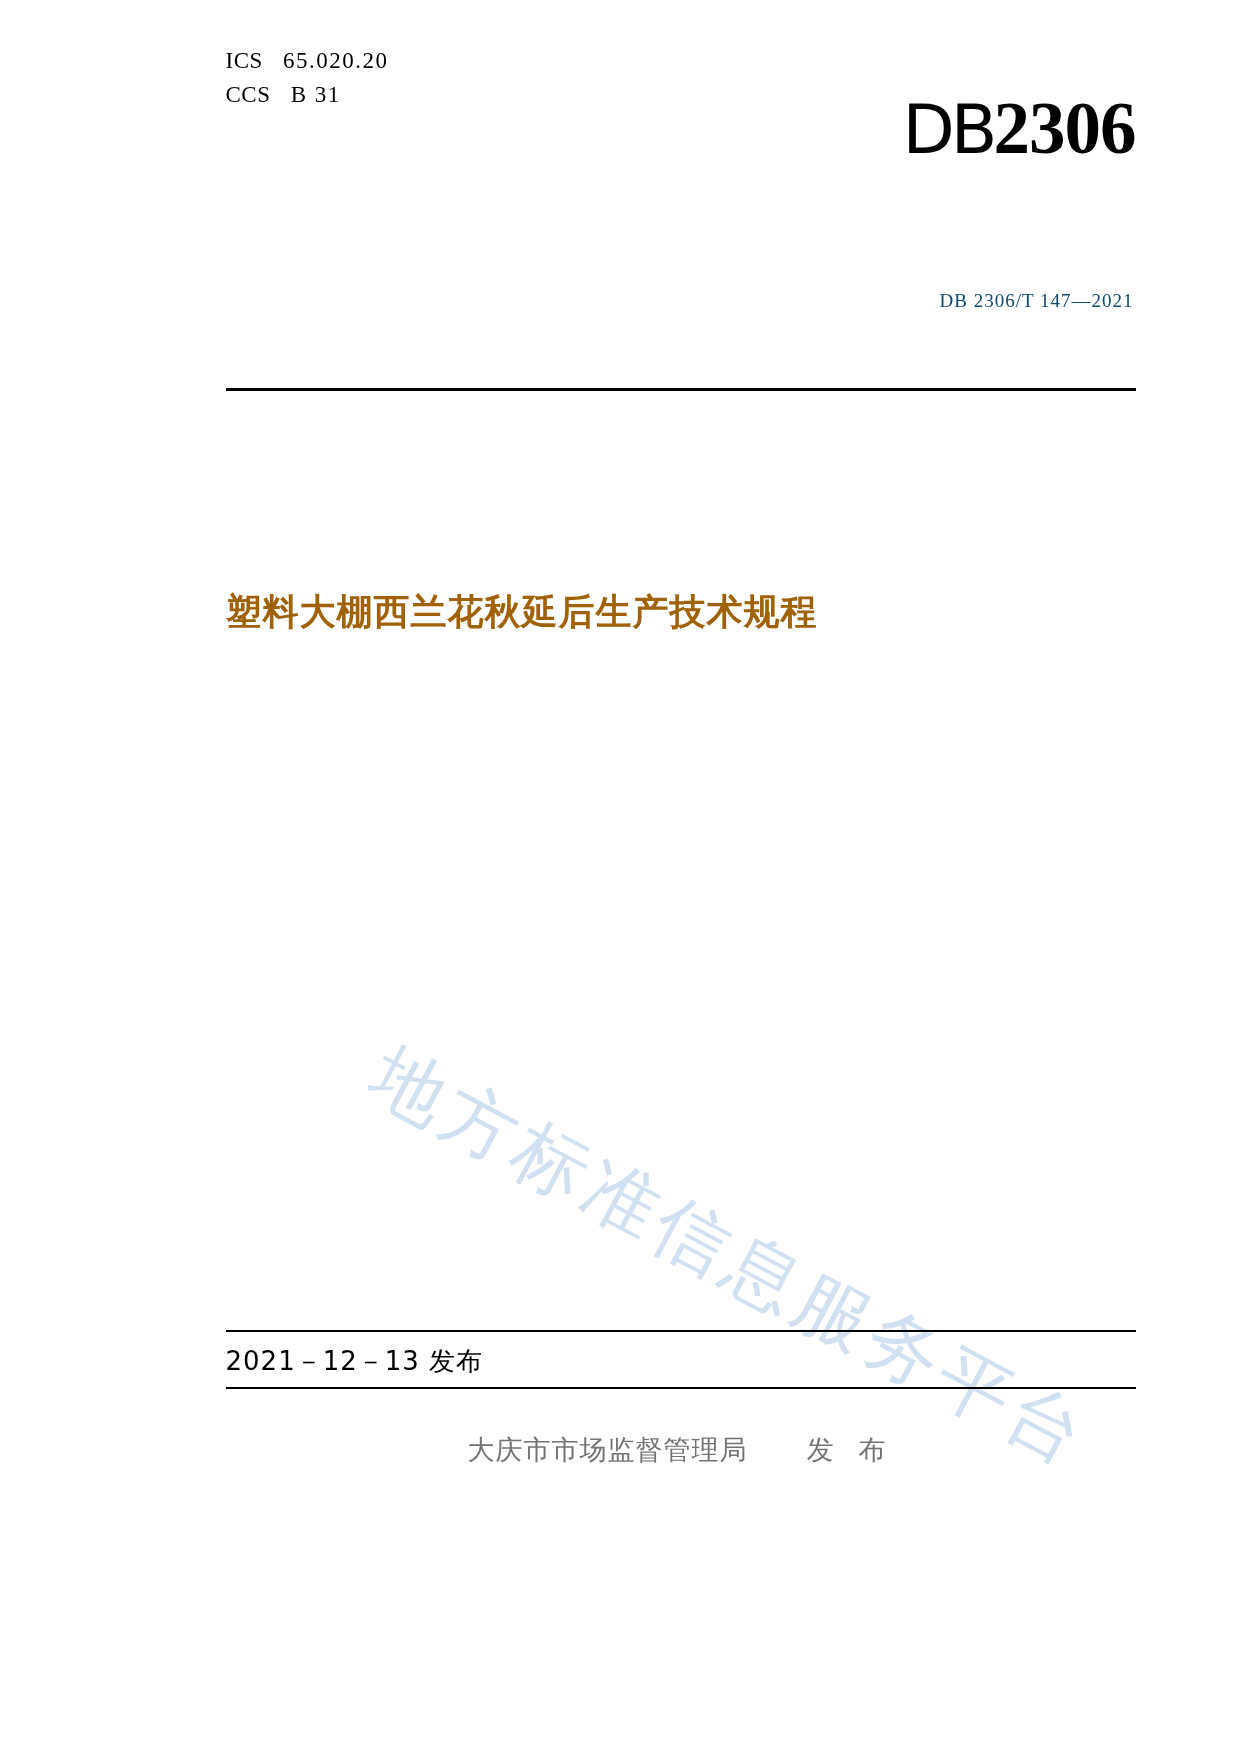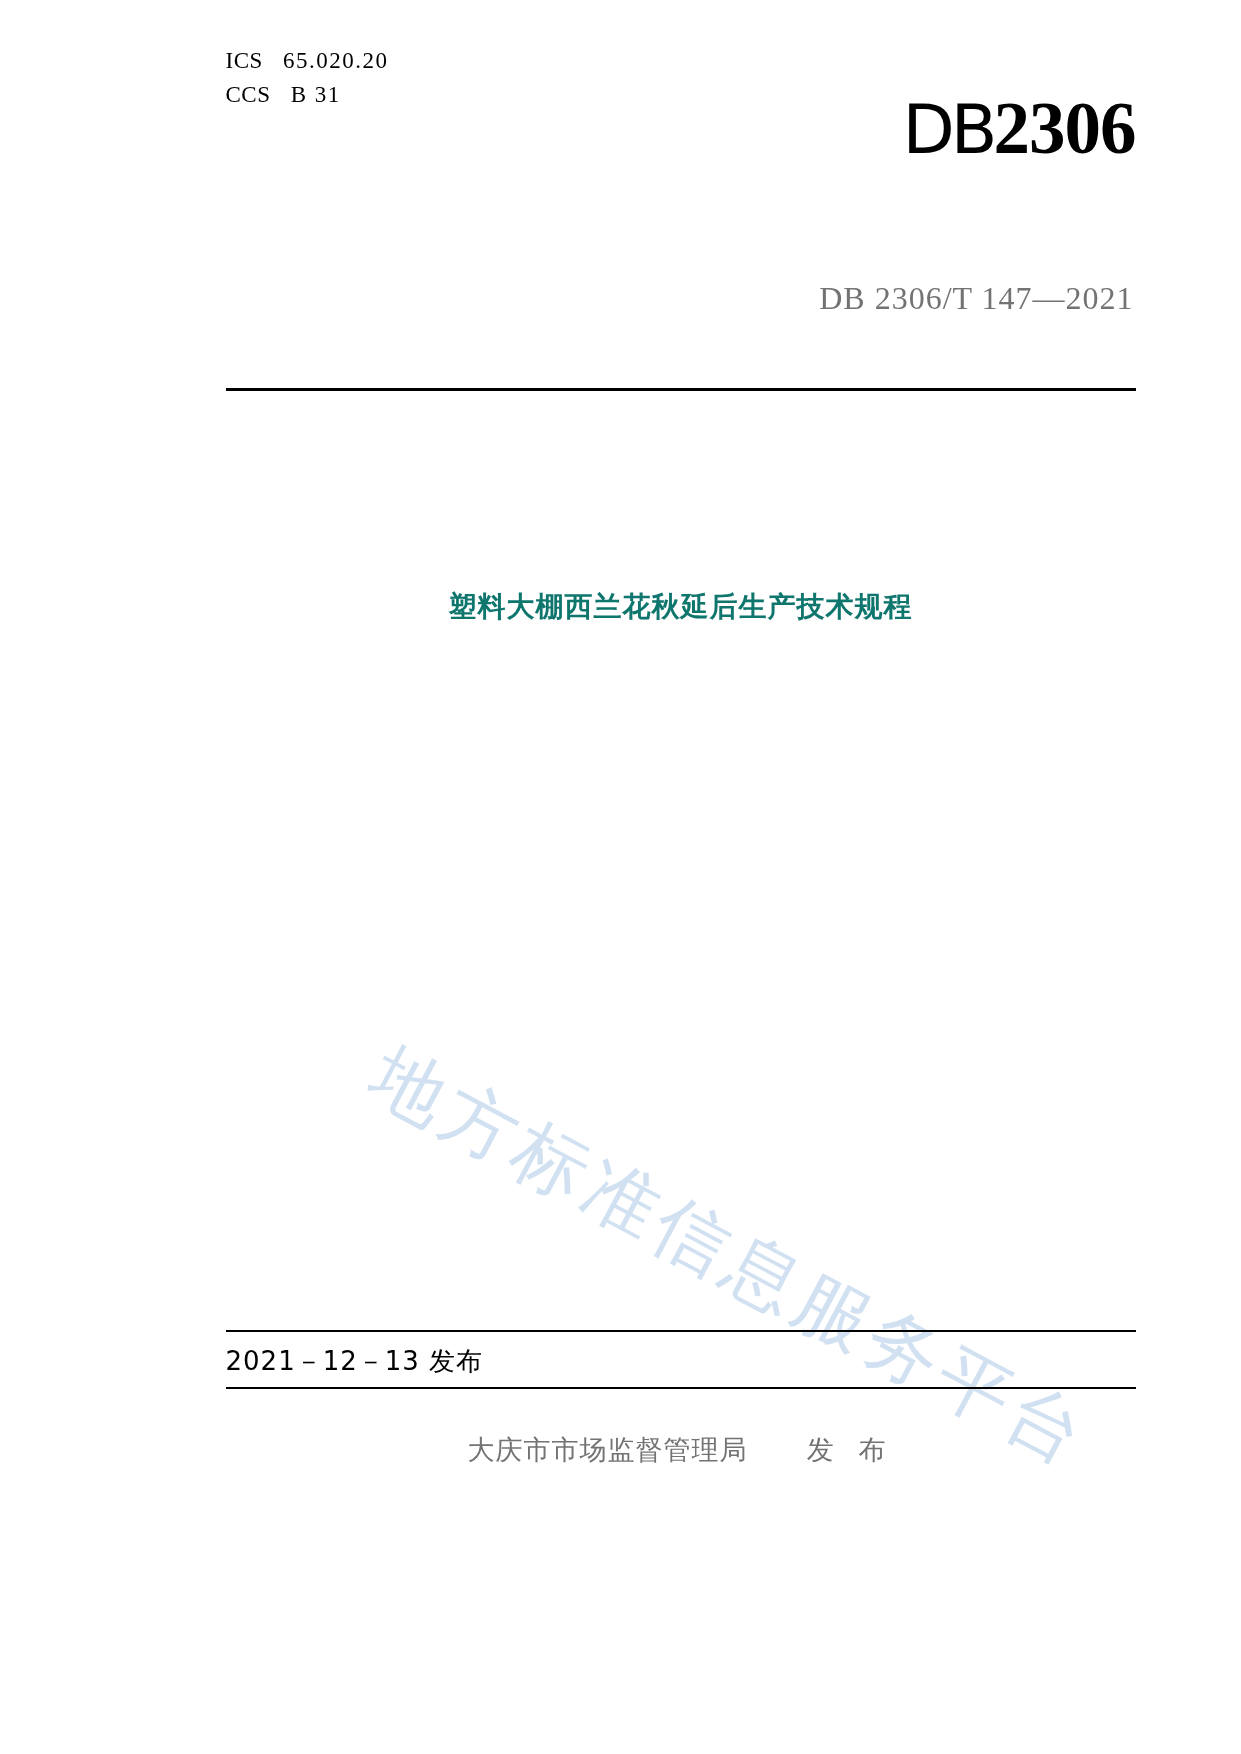--- a/index.html
+++ b/index.html
@@ -69,48 +69,48 @@
     font-family: "DejaVu Sans", sans-serif;
     font-weight: bold;
     font-size: 47px;
     letter-spacing: 18px;
     color: #000;
     white-space: nowrap;
   }
 
   .std-no {
     position: absolute;
-    top: 280px;
+    top: 290px;
     right: 2px;
     font-family: "Liberation Serif", serif;
-    font-size: 32px;
-    letter-spacing: 1px;
-    color: #737373;
+    font-size: 19px;
+    letter-spacing: 1px;
+    color: #0c4a6e;
   }
 
   .rule {
     position: absolute;
     left: 0;
     right: 0;
     top: 388px;
     border-top: 3px solid #000;
   }
 
   
   .doc-title {
     position: absolute;
     top: 588px;
     left: 0;
     right: 0;
-    text-align: center;
+    text-align: left;
     font-family: "DejaVu Sans", sans-serif;
     font-weight: bold;
-    font-size: 28px;
-    letter-spacing: 1px;
-    color: #0f766e;
+    font-size: 36px;
+    letter-spacing: 1px;
+    color: #a16207;
   }
 
   
   .watermark {
     position: absolute;
     left: 150px;
     top: 900px;
     width: 700px;
     height: 420px;
     pointer-events: none;

